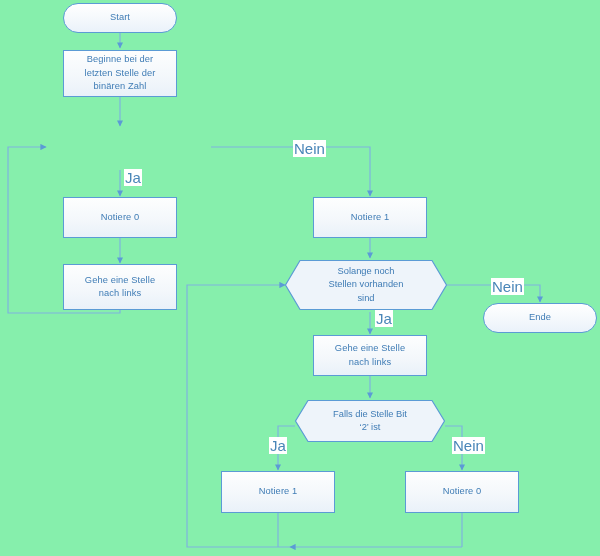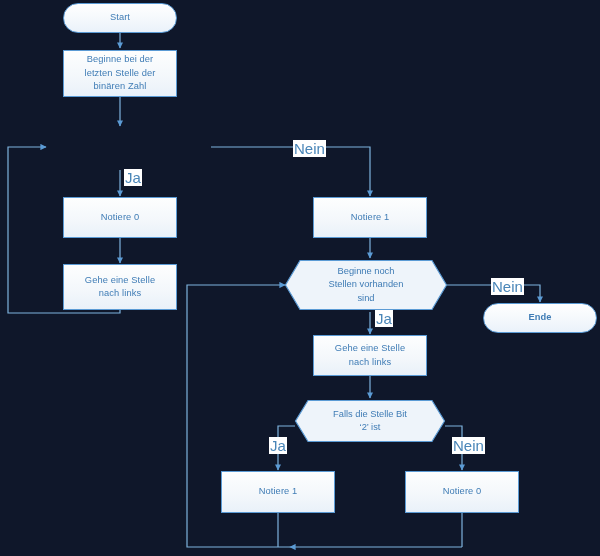--- a/index.html
+++ b/index.html
@@ -10,21 +10,21 @@
   body {
     width: 600px;
     height: 556px;
     font-family: "Liberation Sans", sans-serif;
     overflow: hidden;
   }
   #canvas {
     position: relative;
     width: 600px;
     height: 556px;
-    background: #0f172a;
+    background: #86efac;
   }
   #edges {
     position: absolute;
     left: 0;
     top: 0;
     width: 600px;
     height: 556px;
   }
   .node {
     position: absolute;
@@ -155,26 +155,26 @@
   </div>
 
   <div class="node process" style="left:313px; top:197px; width:114px; height:41px;">
     <span class="label">Notiere 1</span>
   </div>
 
   <div class="hexwrap" style="left:284px; top:259px; width:164px; height:52px;">
     <svg width="164" height="52" viewBox="0 0 164 52">
       <polygon points="16,1.5 148,1.5 162.5,26 148,50.5 16,50.5 1.5,26" fill="#eef4fa" stroke="#5b9bd5" stroke-width="1.2"></polygon>
     </svg>
-    <div class="hextext">Beginne noch
+    <div class="hextext">Solange noch
 Stellen vorhanden
 sind</div>
   </div>
 
-  <div class="node terminator" style="left:483px; top:303px; width:114px; height:30px;font-weight:bold;">
+  <div class="node terminator" style="left:483px; top:303px; width:114px; height:30px;">
     <span class="label">Ende</span>
   </div>
 
   <div class="node process" style="left:313px; top:335px; width:114px; height:41px;">
     <span class="label">Gehe eine Stelle
 nach links</span>
   </div>
 
   <div class="hexwrap" style="left:294px; top:399px; width:152px; height:44px;">
     <svg width="152" height="44" viewBox="0 0 152 44">

